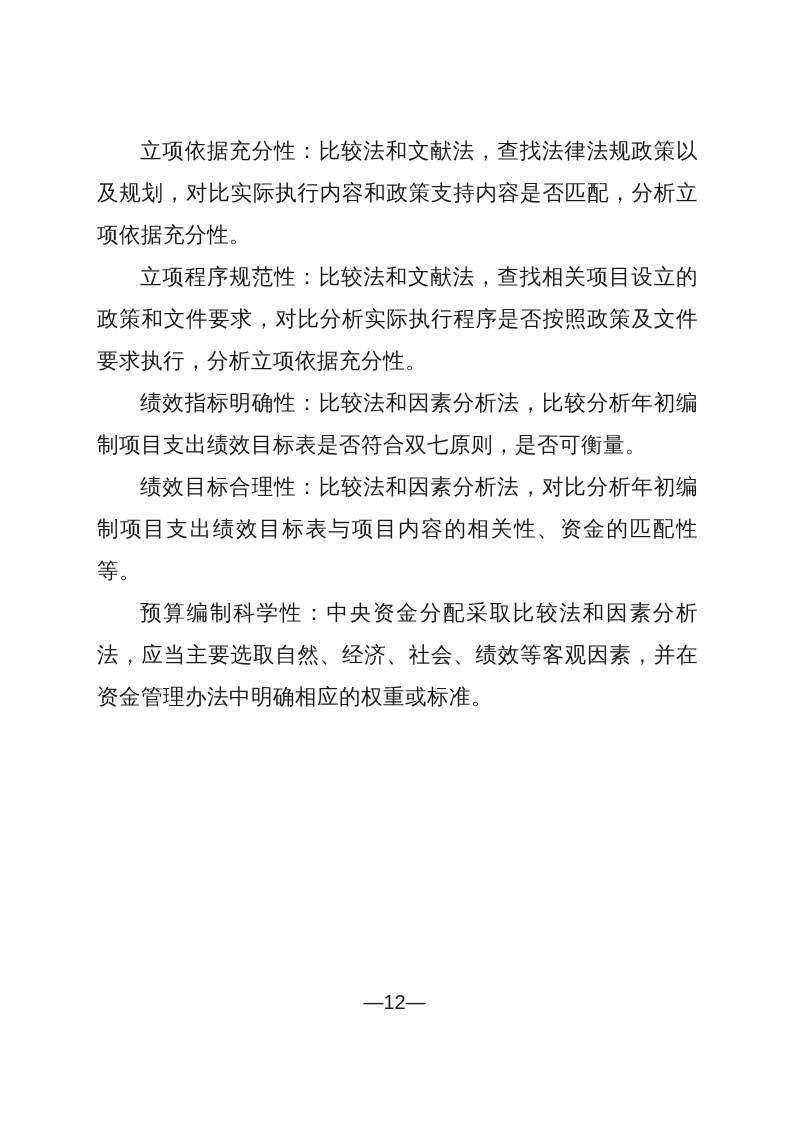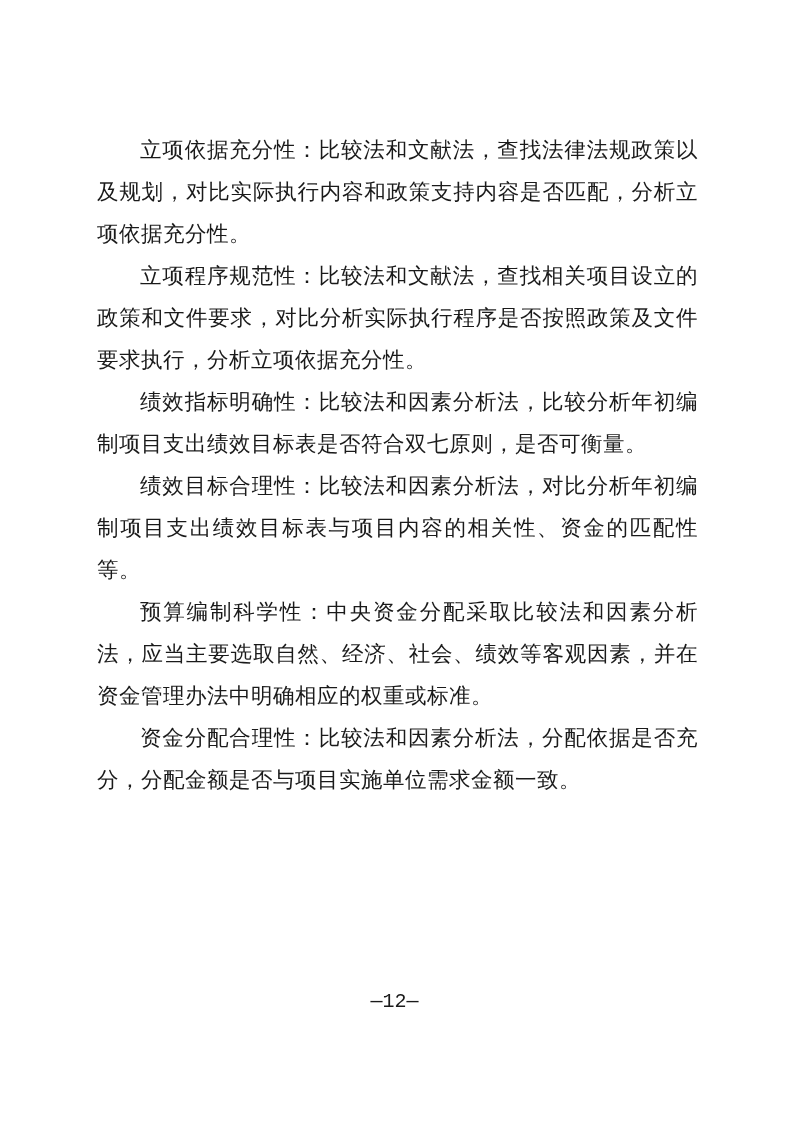--- a/index.html
+++ b/index.html
@@ -6,21 +6,21 @@
     margin: 0;
     padding: 0;
     background: #ffffff;
   }
   .page {
     position: relative;
     width: 793px;
     height: 1122px;
     background: #ffffff;
     overflow: hidden;
-    font-family: Liberation Mono, monospace;
+    font-family: Liberation Sans, sans-serif;
     color: #1a1a1a;
   }
   .doc-body {
     position: absolute;
     left: 97px;
     top: 130px;
     width: 601px;
     font-size: 21.5px;
     line-height: 42px;
     text-align: justify;
@@ -47,17 +47,16 @@
 </head>
 <body>
 
 <div class="page">
   <div class="doc-body">
     <p>立项依据充分性：比较法和文献法，查找法律法规政策以及规划，对比实际执行内容和政策支持内容是否匹配，分析立项依据充分性。</p>
     <p>立项程序规范性：比较法和文献法，查找相关项目设立的政策和文件要求，对比分析实际执行程序是否按照政策及文件要求执行，分析立项依据充分性。</p>
     <p>绩效指标明确性：比较法和因素分析法，比较分析年初编制项目支出绩效目标表是否符合双七原则，是否可衡量。</p>
     <p>绩效目标合理性：比较法和因素分析法，对比分析年初编制项目支出绩效目标表与项目内容的相关性、资金的匹配性等。</p>
     <p>预算编制科学性：中央资金分配采取比较法和因素分析法，应当主要选取自然、经济、社会、绩效等客观因素，并在资金管理办法中明确相应的权重或标准。</p>
-    <p>资金分配合理性：比较法和因素分析法，分配依据是否充分，分配金额是否与项目实施单位需求金额一致。</p>
   </div>
 
   <div class="page-number">—12—</div>
 </div>
 
 </body></html>

